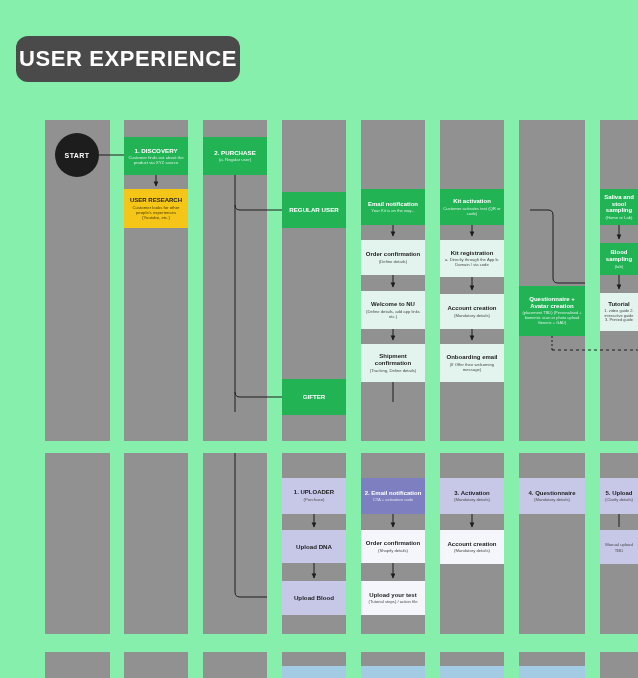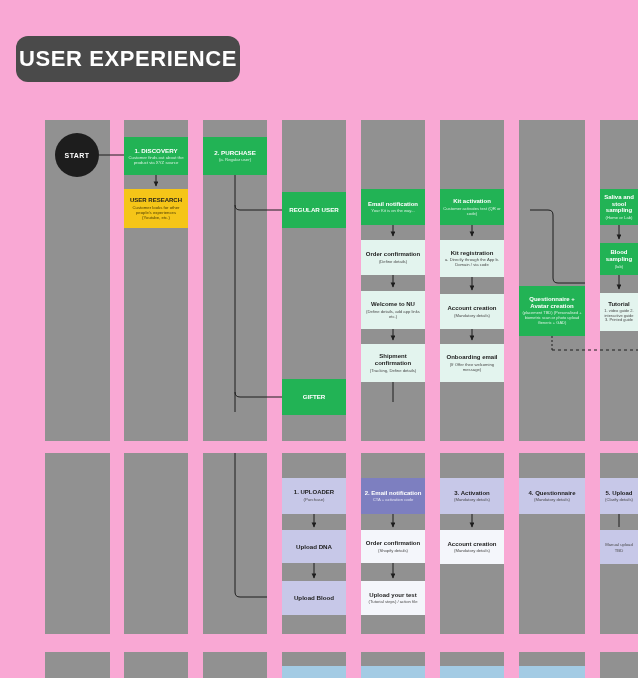--- a/index.html
+++ b/index.html
@@ -6,21 +6,21 @@
   * { box-sizing: border-box; margin: 0; padding: 0; }
   html, body {
     width: 638px; height: 678px;
     background: #1e1e1e;
     font-family: "Liberation Sans", sans-serif;
     overflow: hidden;
   }
   #board {
     position: relative;
     width: 638px; height: 678px;
-    background: #f9a8d4;
+    background: #86efac;
   }
 
   
   #title-pill {
     position: absolute;
     left: 16px; top: 36px;
     width: 224px; height: 46px;
     background: #4a4a4a;
     border-radius: 12px;
     display: flex; align-items: center; justify-content: center;

